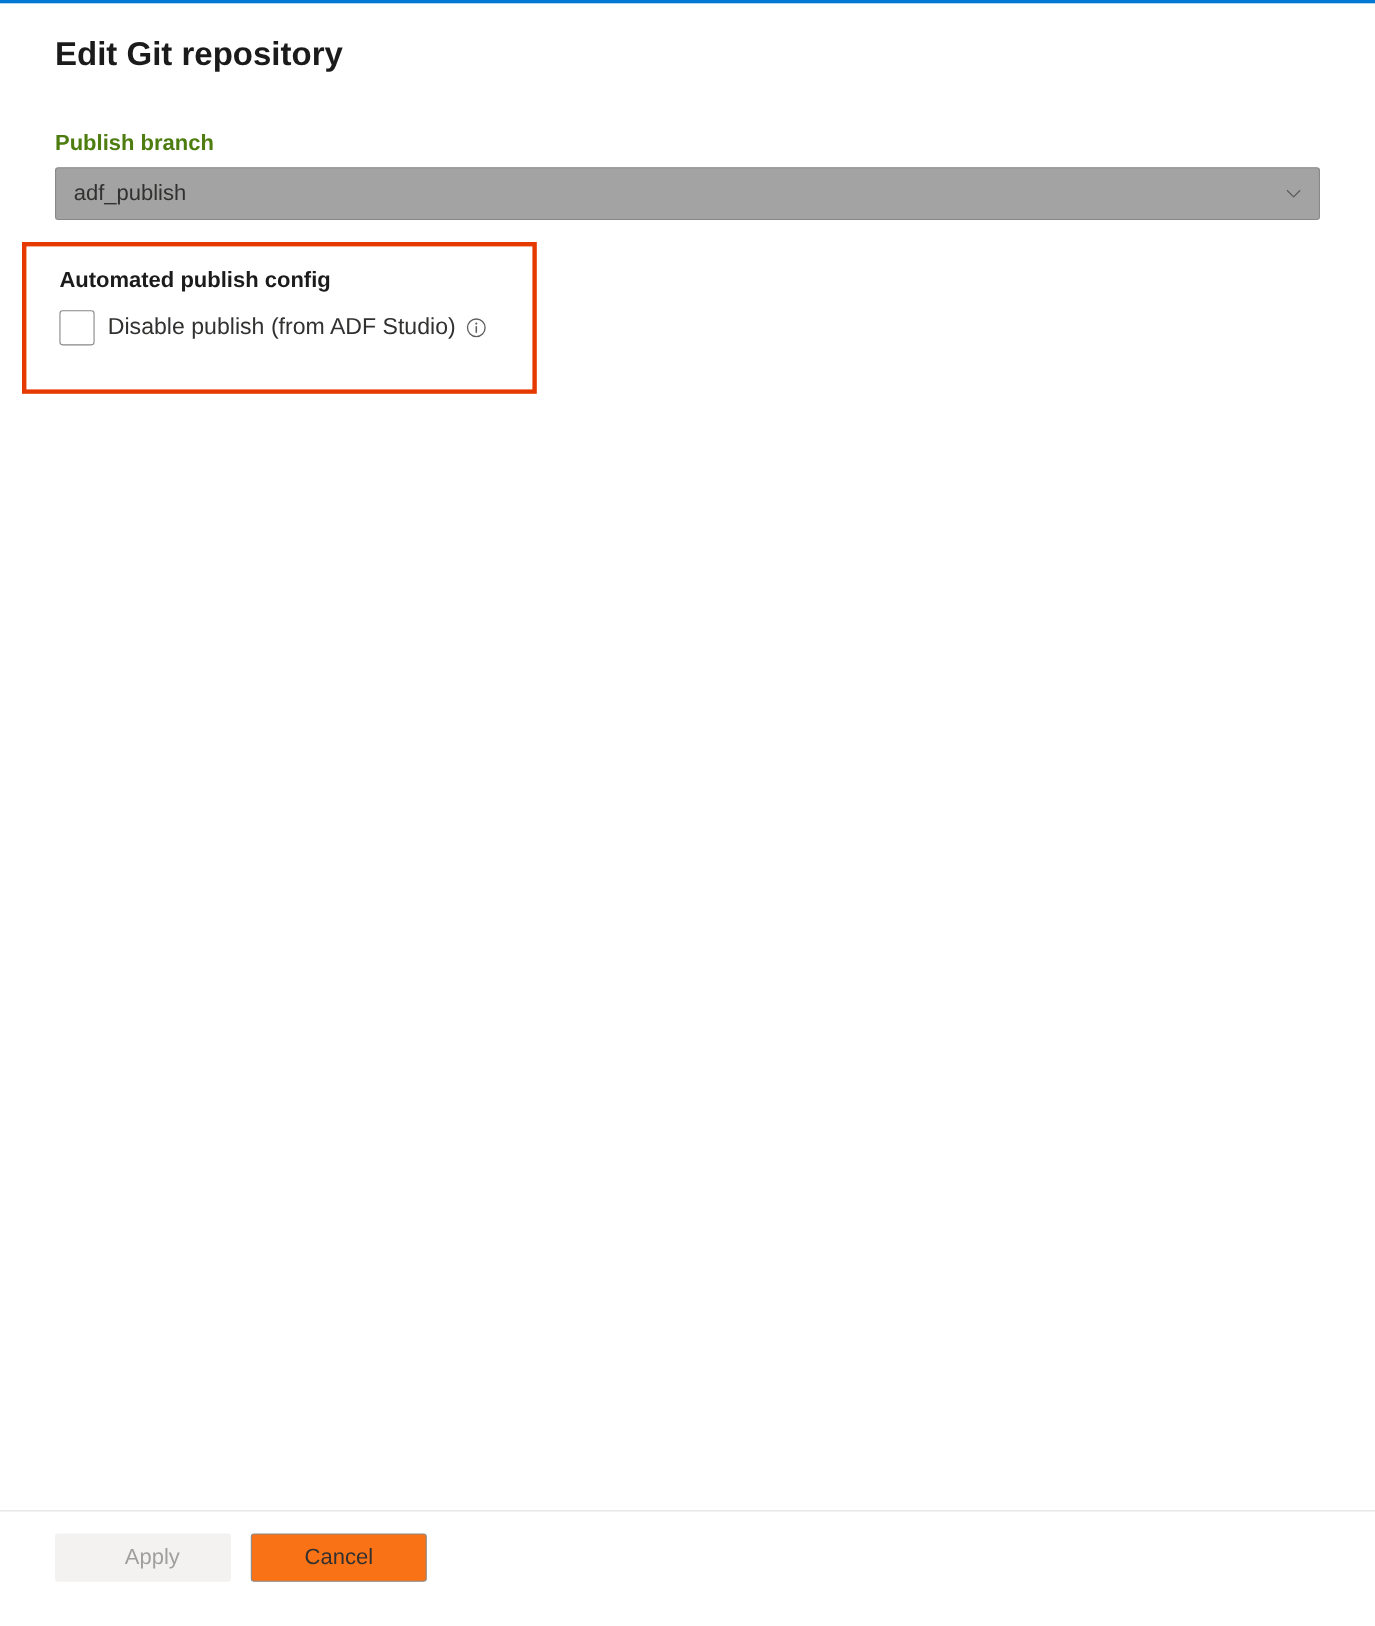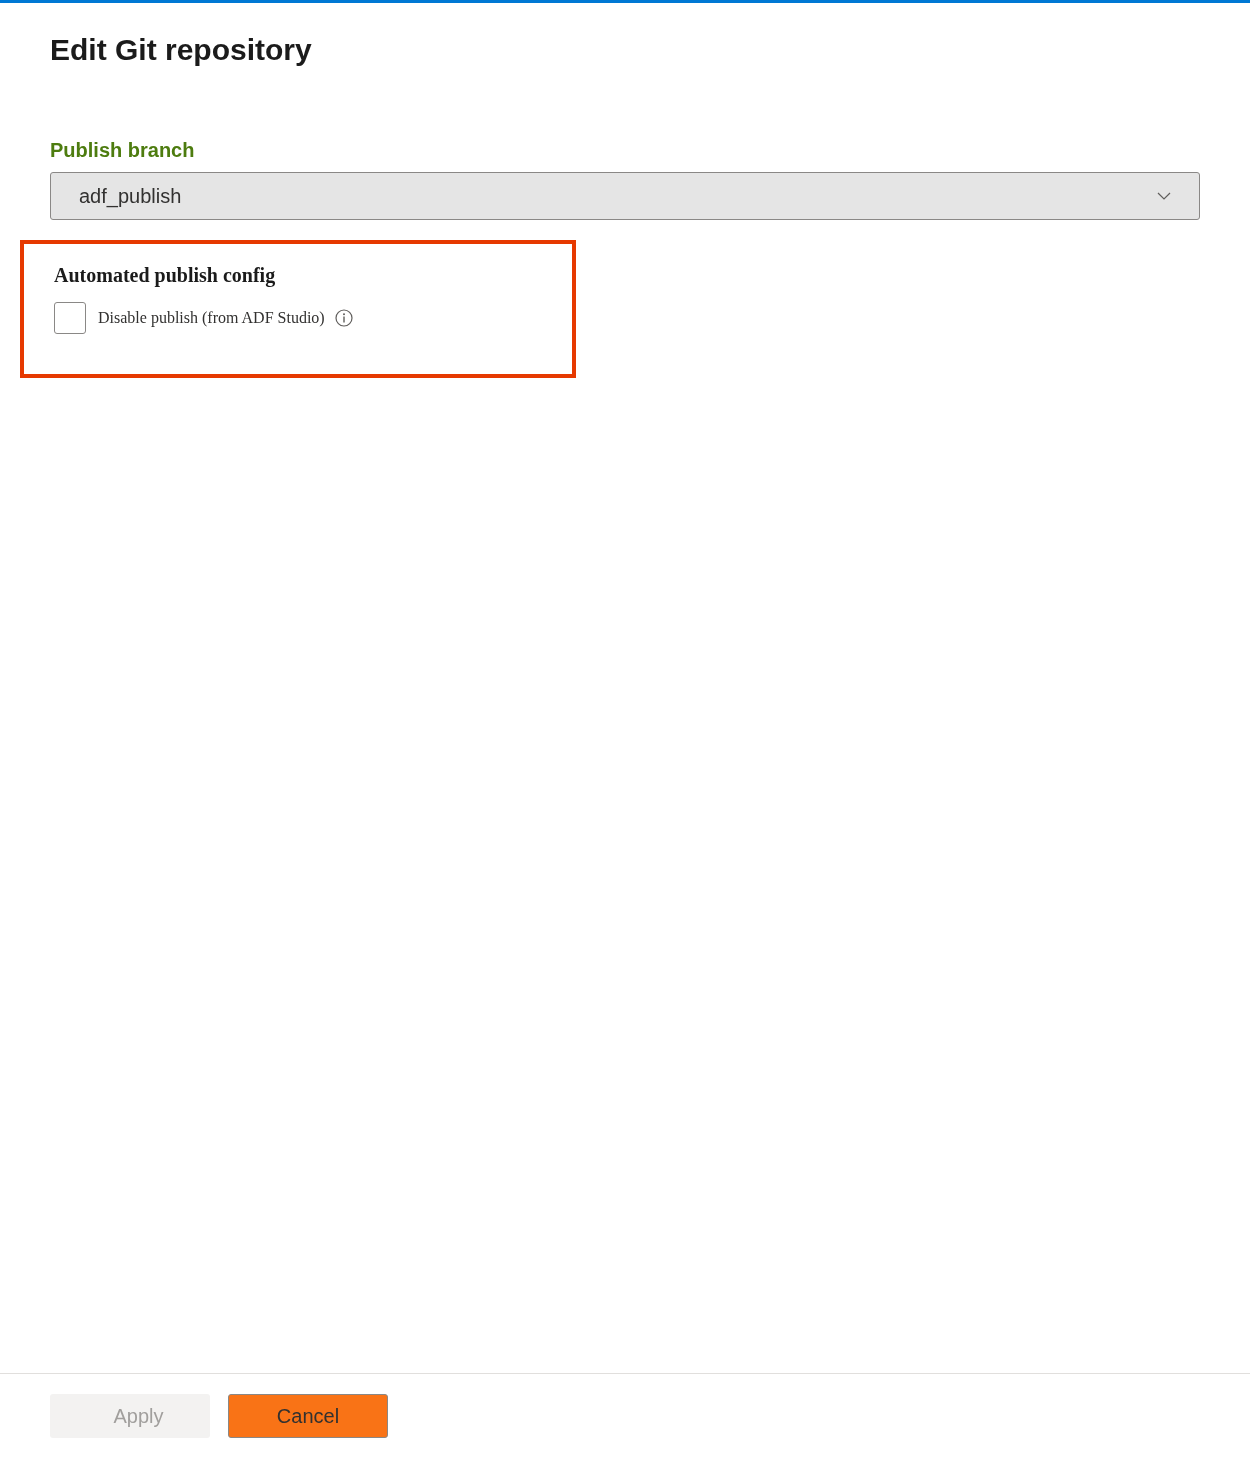--- a/index.html
+++ b/index.html
@@ -15,55 +15,54 @@
       position: relative;
       border-top: 3px solid #0078d4;
     }
     .content {
       padding: 30px 50px;
     }
     .page-title {
       font-size: 30px;
       font-weight: 600;
       color: #1b1b1b;
-      margin-bottom: 72px;
+      margin-bottom: 52px;
     }
     .field-label {
       font-size: 20px;
       font-weight: 600;
       color: #4d7c0f;
       margin-bottom: 10px;
     }
     .dropdown {
       width: 100%;
       height: 48px;
       border: 1px solid #8a8886;
       border-radius: 3px;
       display: flex;
       align-items: center;
       justify-content: space-between;
-      padding: 0 28px;
+      padding: 0 16px;
       cursor: pointer;
-      background: #e5e5e5;
+      background: #a3a3a3;
     }
     .dropdown-value {
       font-size: 20px;
       color: #323130;
     }
     .chevron-down {
       width: 14px;
       height: 14px;
     }
     .highlight-box {
       border: 4px solid #e63900;
       padding: 20px 10px 40px 10px;
       margin-top: 20px;
       margin-left: -30px;
-      width: 556px;
-      font-family: Liberation Serif, serif;
+      width: 468px;
     }
     .section-label {
       font-size: 20px;
       font-weight: 600;
       color: #1b1b1b;
       margin-bottom: 15px;
       padding-left: 20px;
     }
     .checkbox-row {
       display: flex;
@@ -73,21 +72,21 @@
     }
     .checkbox {
       width: 32px;
       height: 32px;
       border: 1px solid #8a8886;
       border-radius: 3px;
       background: #ffffff;
       cursor: pointer;
     }
     .checkbox-label {
-      font-size: 16px;
+      font-size: 21px;
       color: #323130;
       display: flex;
       align-items: center;
       gap: 10px;
     }
     .info-icon {
       width: 18px;
       height: 18px;
       display: inline-flex;
       align-items: center;

